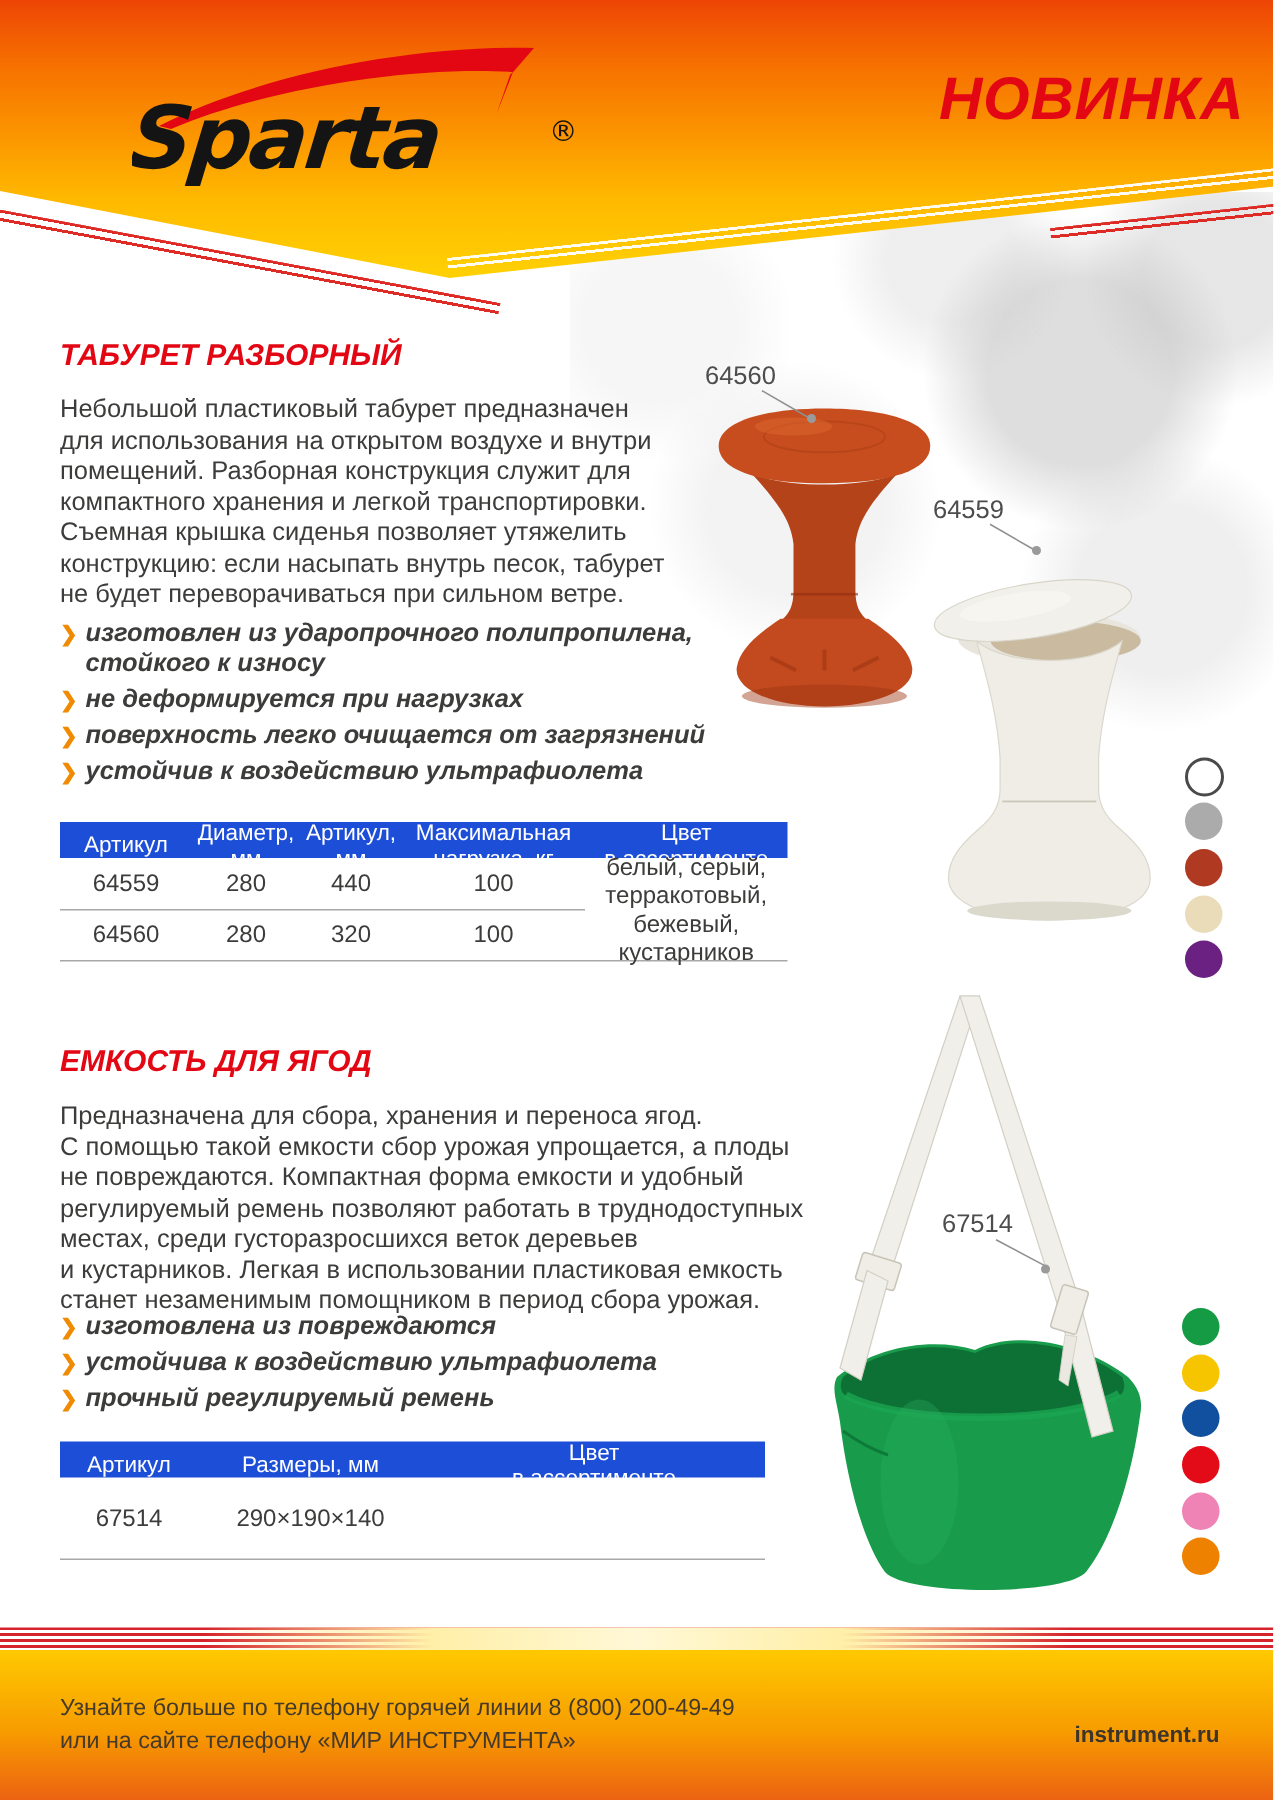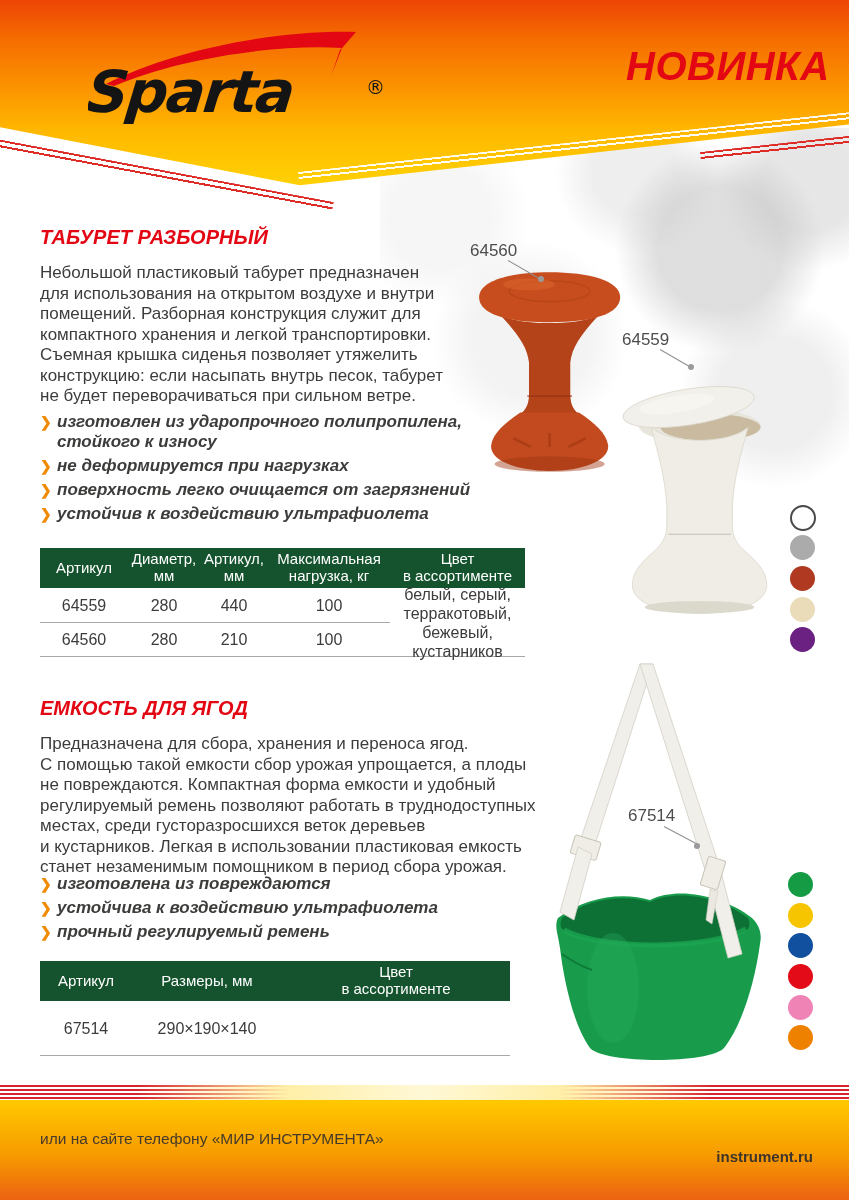--- a/index.html
+++ b/index.html
@@ -34,21 +34,21 @@
   
   .sec-title{position:absolute;font-size:20px;font-weight:bold;font-style:italic;color:#E30613;z-index:2;}
   .para{position:absolute;font-size:17px;line-height:20.5px;color:#3C3C3B;white-space:pre-line;z-index:2;}
   .bullets{position:absolute;z-index:2;}
   .bullet{display:flex;margin-bottom:4px;}
   .ba{width:17px;flex:0 0 17px;color:#F08A00;font-weight:bold;font-size:14px;padding-top:2px;}
   .bt{font-size:17px;line-height:20px;font-weight:bold;font-style:italic;color:#3C3C3B;white-space:pre-line;}
 
   
   .tbl{position:absolute;z-index:2;}
-  .thead{display:grid;height:40px;background:#14532d;color:#fff;align-items:center;}
+  .thead{display:grid;height:24px;background:#1d4ed8;color:#fff;align-items:center;}
   .th{text-align:center;font-size:15px;line-height:1.12;white-space:pre-line;}
   .tb{display:grid;border-bottom:1px solid #A8A8A8;}
   .td{display:flex;align-items:center;justify-content:center;font-size:16px;color:#3C3C3B;}
   .t1 .thead,.t1 .tb{grid-template-columns:88px 72px 68px 122px 135px;width:485px;}
   .t1 .tb{grid-auto-rows:33px;margin-top:2px;}
   .sep{border-bottom:1px solid #A8A8A8;}
   .tdcolors{grid-column:5;grid-row:1/3;white-space:pre-line;text-align:center;line-height:1.2;
             display:flex;align-items:center;justify-content:center;font-size:16px;}
   .t2 .thead,.t2 .tb{grid-template-columns:92px 150px 228px;width:470px;}
   .t2 .tb{grid-auto-rows:52px;margin-top:2px;}
@@ -138,21 +138,21 @@
     <div class="tb">
       <div class="td sep">64559</div>
       <div class="td sep">280</div>
       <div class="td sep">440</div>
       <div class="td sep">100</div>
       <div class="tdcolors">белый, серый,
 терракотовый,
 бежевый, кустарников</div>
       <div class="td">64560</div>
       <div class="td">280</div>
-      <div class="td">210</div>
+      <div class="td">320</div>
       <div class="td">100</div>
     </div>
   </div>
 
   <svg class="product" style="left:468px;top:268px;" width="165" height="215" viewBox="0 0 190 250">
     <path fill="#B4431A" d="M38,56 C58,78 68,92 70,110 L70,146 C70,158 67,164 60,170 L128,170 C121,164 118,158 118,146 L118,110 C120,92 130,78 150,56 C132,62 114,64 94,64 C74,64 56,62 38,56 Z"></path>
     <path fill="#C24A1E" d="M60,168 C42,180 28,192 26,206 C24,224 56,236 94,236 C132,236 164,224 162,206 C160,192 146,180 128,168 Z"></path>
     <ellipse cx="94" cy="228" rx="64" ry="9" fill="#9E3511" opacity="0.45"></ellipse>
     <path d="M52,198 L72,208 M136,198 L116,208 M94,192 L94,208" stroke="#A23712" stroke-width="3" fill="none" opacity="0.7"></path>
     <path fill="#C74D1E" d="M12,34 C12,15 48,5 94,5 C140,5 176,15 176,34 C176,53 146,63 94,63 C42,63 12,53 12,34 Z"></path>
@@ -246,18 +246,19 @@
   <div class="dot" style="left: 788px; top: 872px; background: rgb(20, 155, 67);"></div>
   <div class="dot" style="left: 788px; top: 903px; background: rgb(246, 197, 0);"></div>
   <div class="dot" style="left: 788px; top: 933px; background: rgb(16, 80, 159);"></div>
   <div class="dot" style="left: 788px; top: 964px; background: rgb(227, 11, 23);"></div>
   <div class="dot" style="left: 788px; top: 995px; background: rgb(240, 131, 182);"></div>
   <div class="dot" style="left: 788px; top: 1025px; background: rgb(238, 130, 0);"></div>
 
   <div class="f-stripes"></div>
   <div class="footer">
     <div class="f-text">
+      <div>Узнайте больше по телефону горячей линии 8 (800) 200-49-49</div>
       <div>или на сайте телефону «МИР ИНСТРУМЕНТА»</div>
     </div>
     <div class="f-site">instrument.ru</div>
   </div>
 
 </div>
 
 </body></html>

